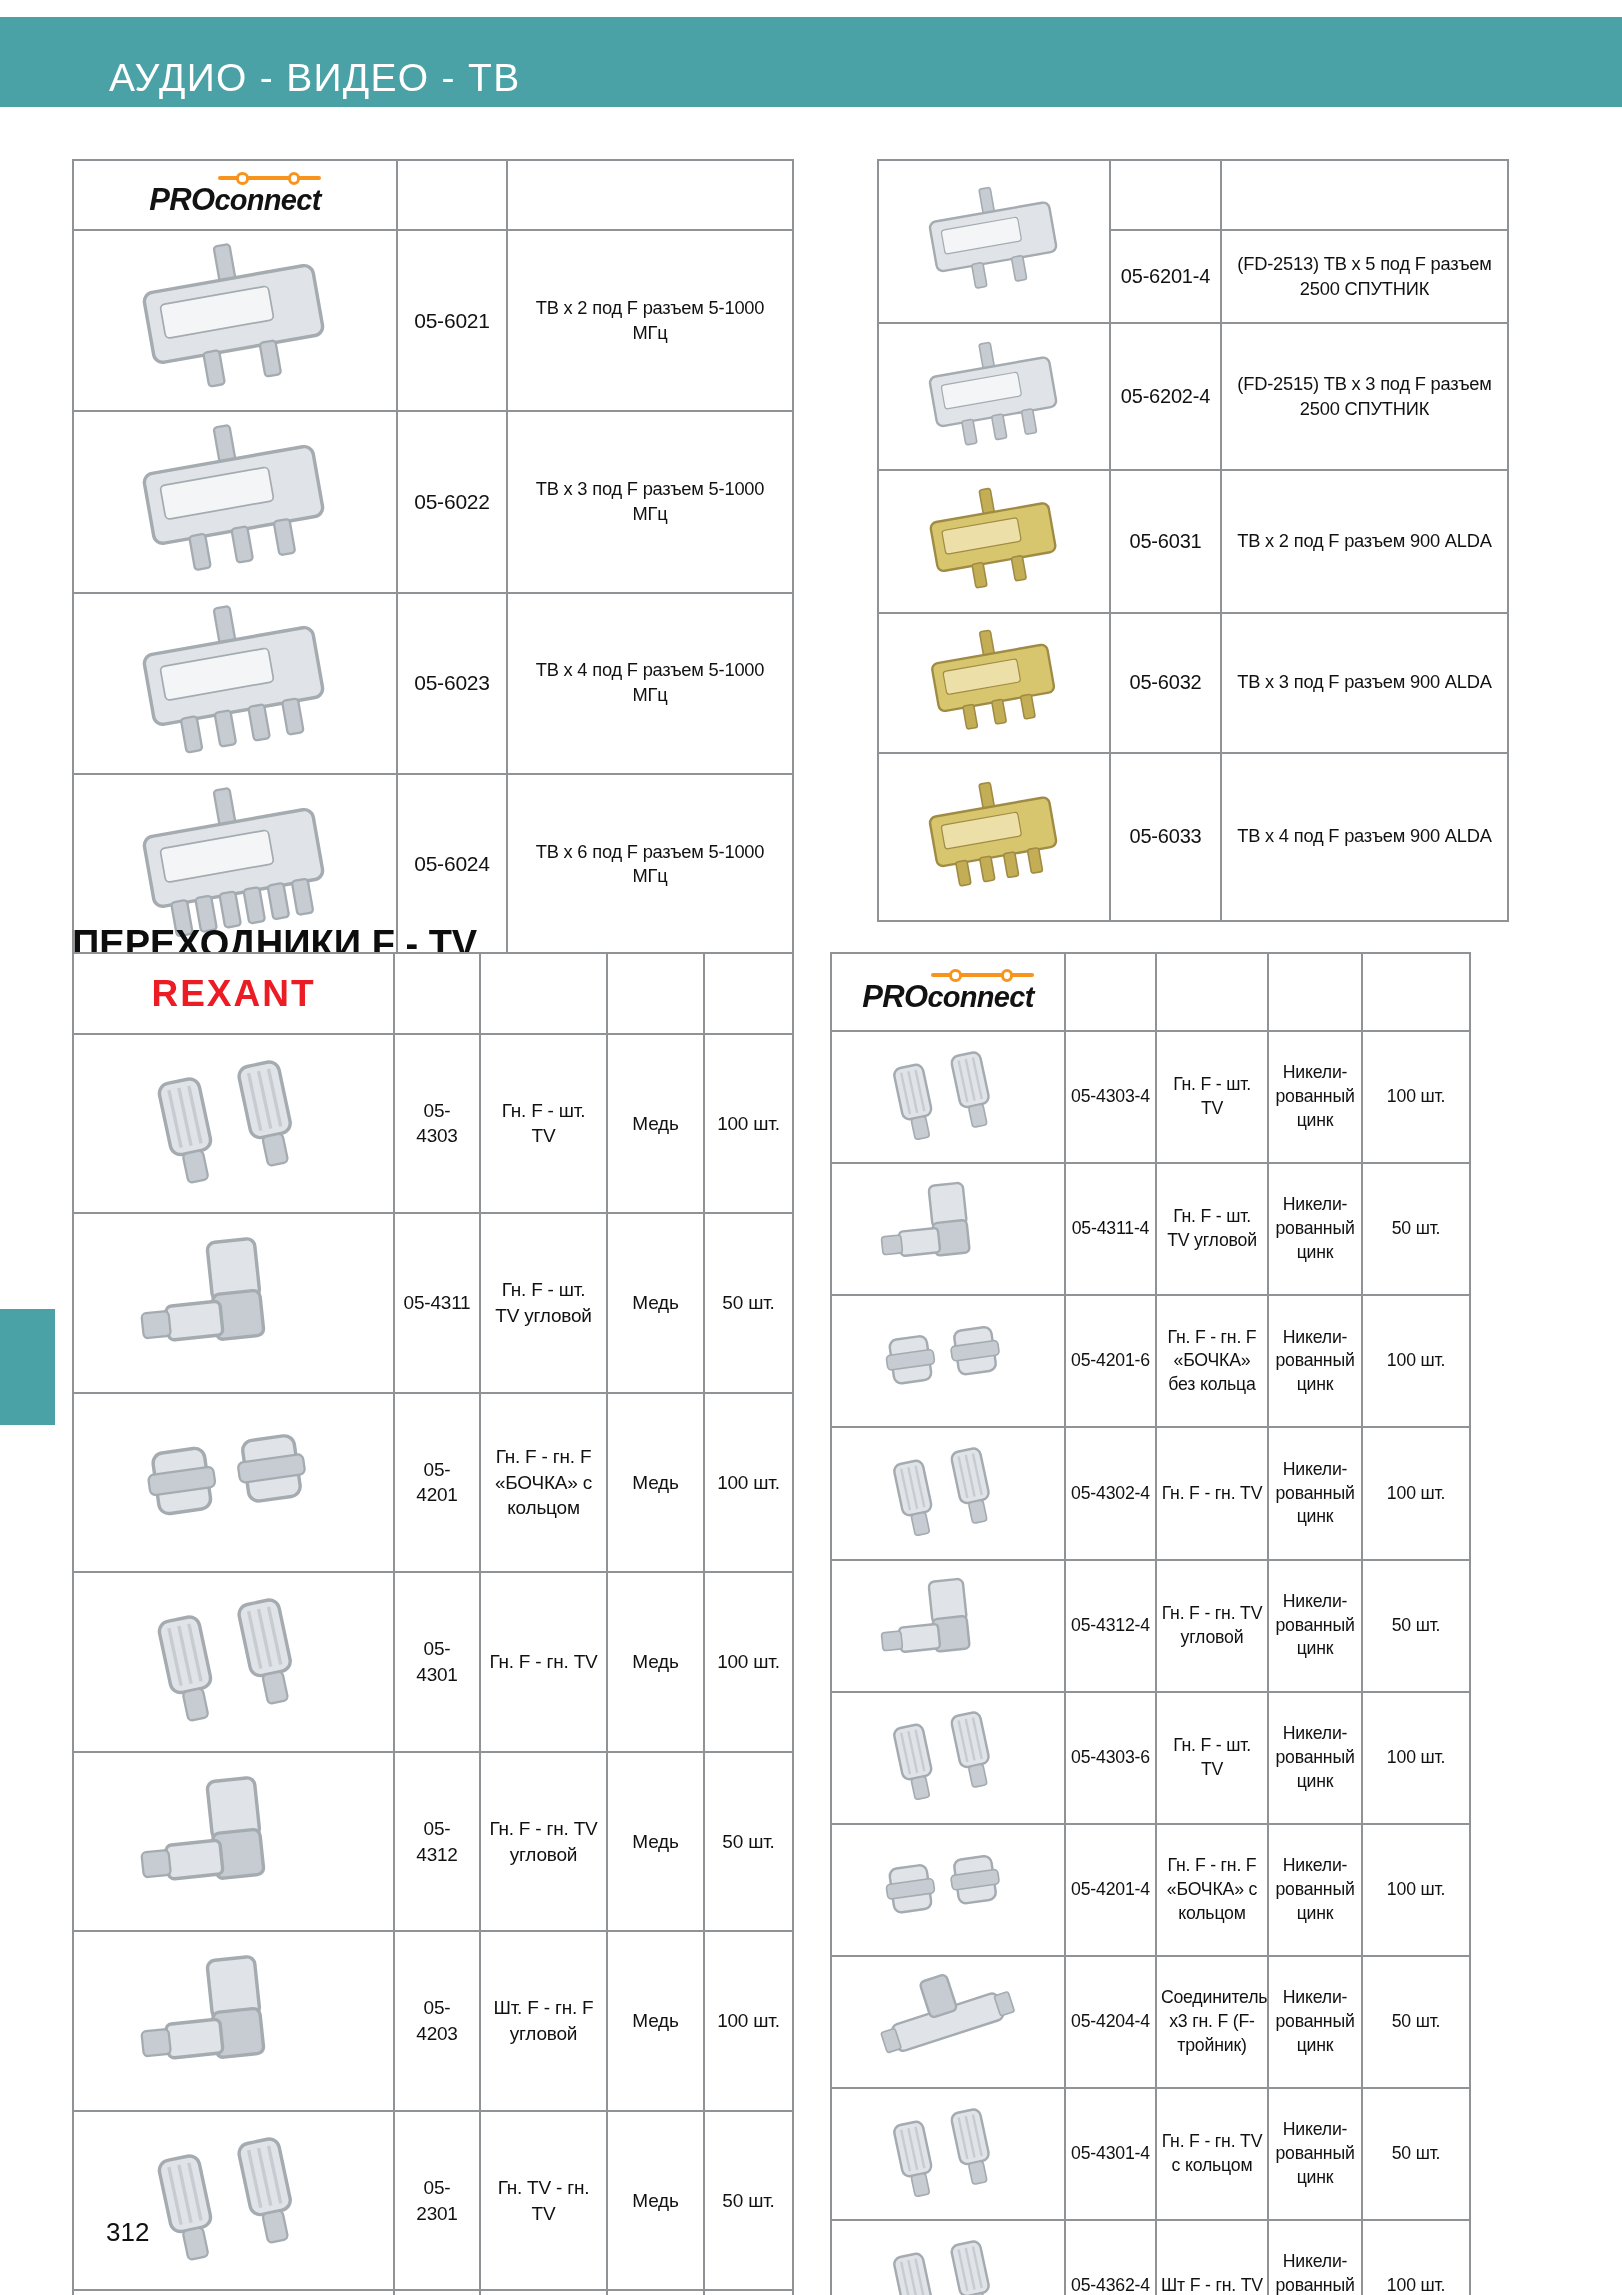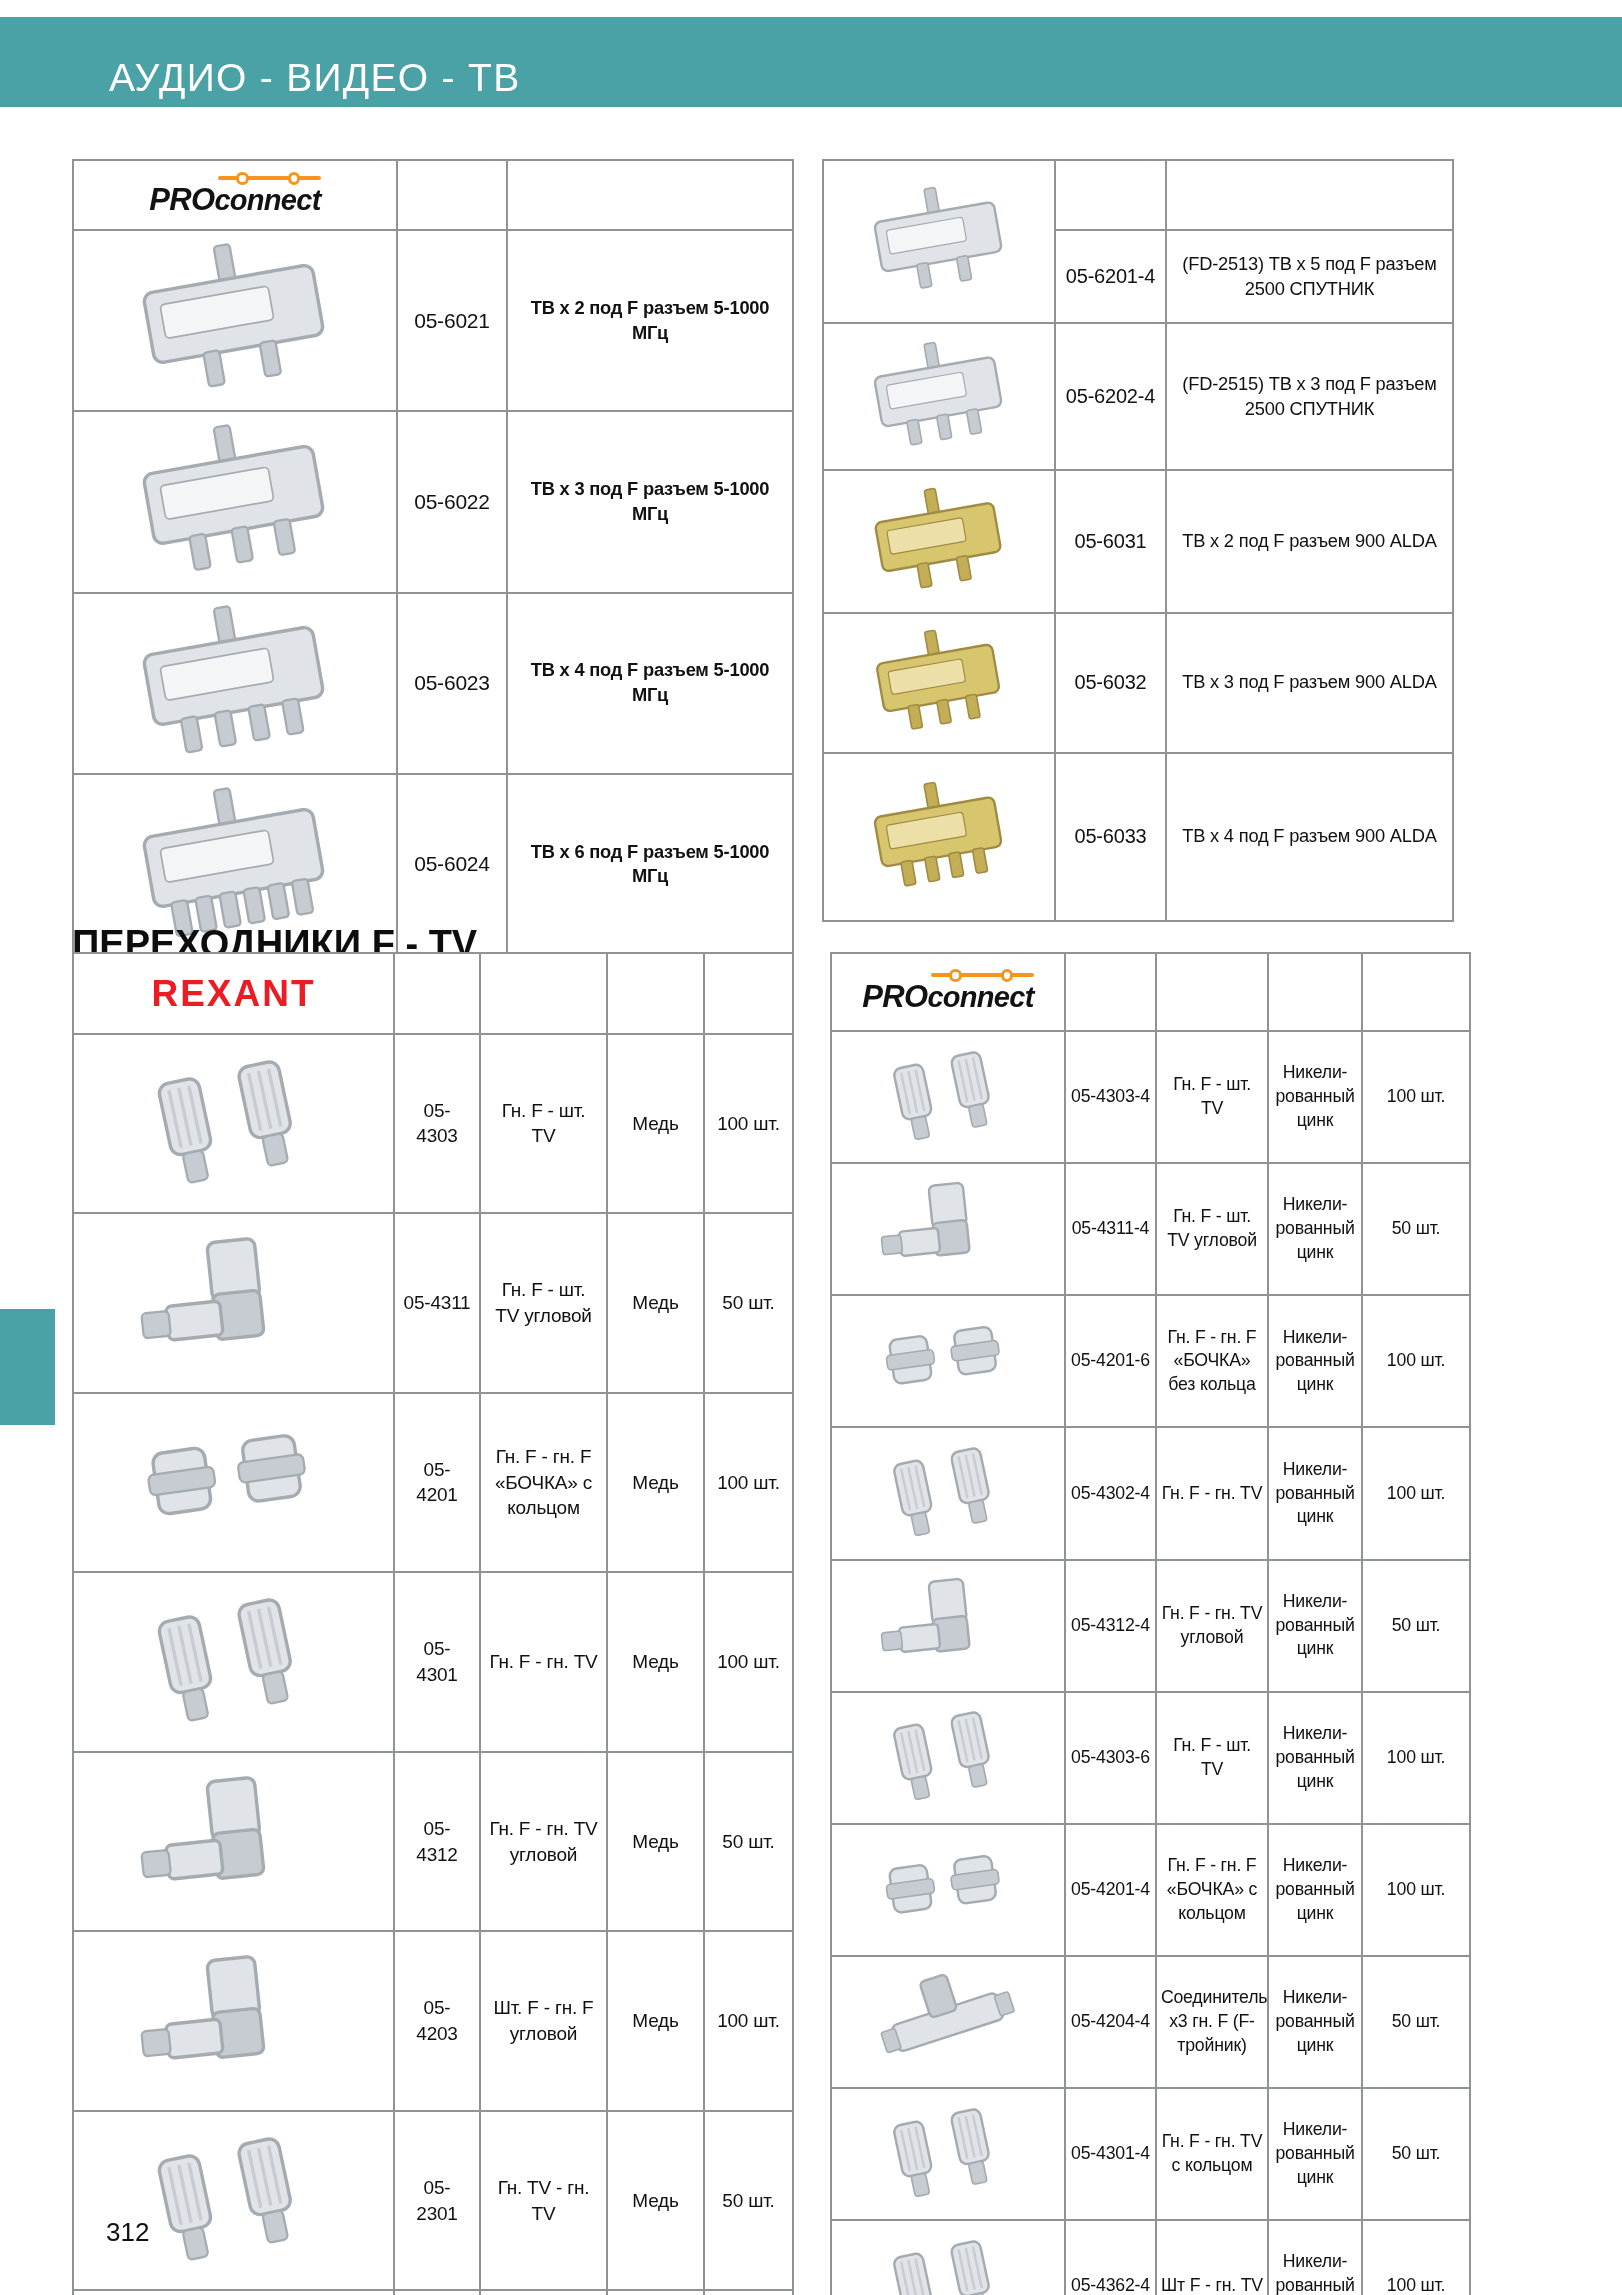--- a/index.html
+++ b/index.html
@@ -15,35 +15,35 @@
 
   
   .section-title{position:absolute;left:72px;top:923px;font-size:38px;font-weight:800;color:#0d0d0d;letter-spacing:0;}
 
   
   .page-number{position:absolute;left:106px;top:2217px;font-size:26px;color:#111;}
 
   
   table.cat{border-collapse:collapse;table-layout:fixed;position:absolute;background:#ef4444;}
   #tt-left {left:72px; top:159px; width:720px;}
-  #tt-right{left:822px;top:159px; width:631px;}
+  #tt-right{left:877px;top:159px; width:631px;}
   #bt-left {left:72px; top:952px;width:720px;}
   #bt-right{left:830px;top:952px;width:639px;}
 
   table.cat td, table.cat th{border:2.6px solid #8f9396;vertical-align:middle;text-align:center;background:#fff;overflow:hidden;}
   th.hcell{background:#9b9da0;color:#ffffff;font-size:19.6px;font-weight:600;line-height:1.25;padding:2.6px 5.2px;}
   td.dcell{font-size:19px;color:#111;line-height:1.35;padding:2.6px 7.9px;letter-spacing:-0.2px;}
   td.img-cell{padding:3.9px;}
   td.img-cell svg{width:80%;max-height:90%;display:block;margin:0 auto;}
   td.logo-cell{padding:5.2px;}
 
   #tt-left  th.hcell{height:63px;}
   #tt-left  td.dcell{height:122px;}
   #tt-left  .article{font-size:21px;}
-  #tt-left  .type{font-size:18.3px;font-weight:bold;}
+  #tt-left  .type{font-size:18.3px;}
 
   #tt-right th.hcell{height:63px;}
   #tt-right .article{font-size:20px;}
   #tt-right .type{font-size:18.3px;}
   #tt-right tbody tr:nth-child(2) td{height:86px;}
   #tt-right tbody tr:nth-child(3) td{height:137px;}
   #tt-right tbody tr:nth-child(4) td{height:133px;}
   #tt-right tbody tr:nth-child(5) td{height:130px;}
   #tt-right tbody tr:nth-child(6) td{height:158px;}
 

